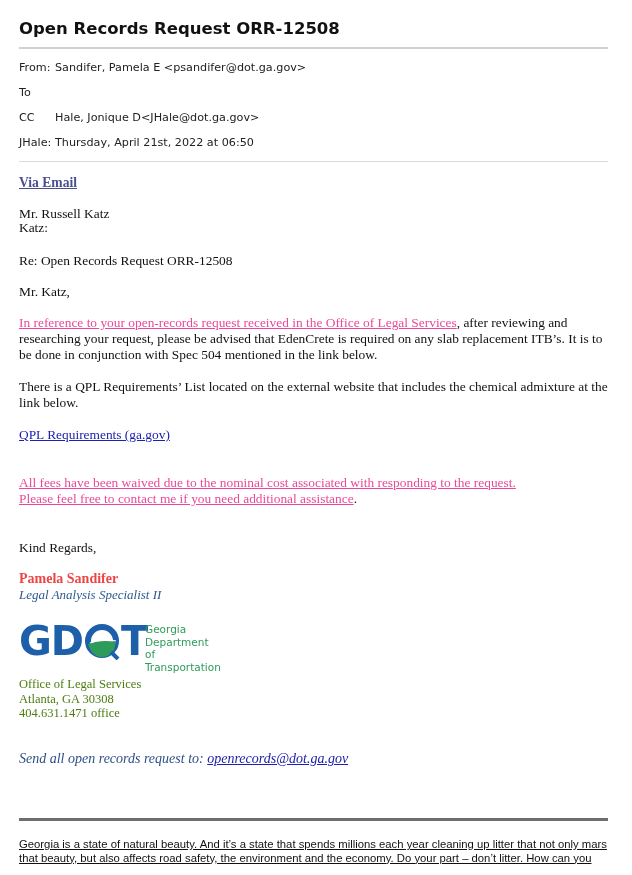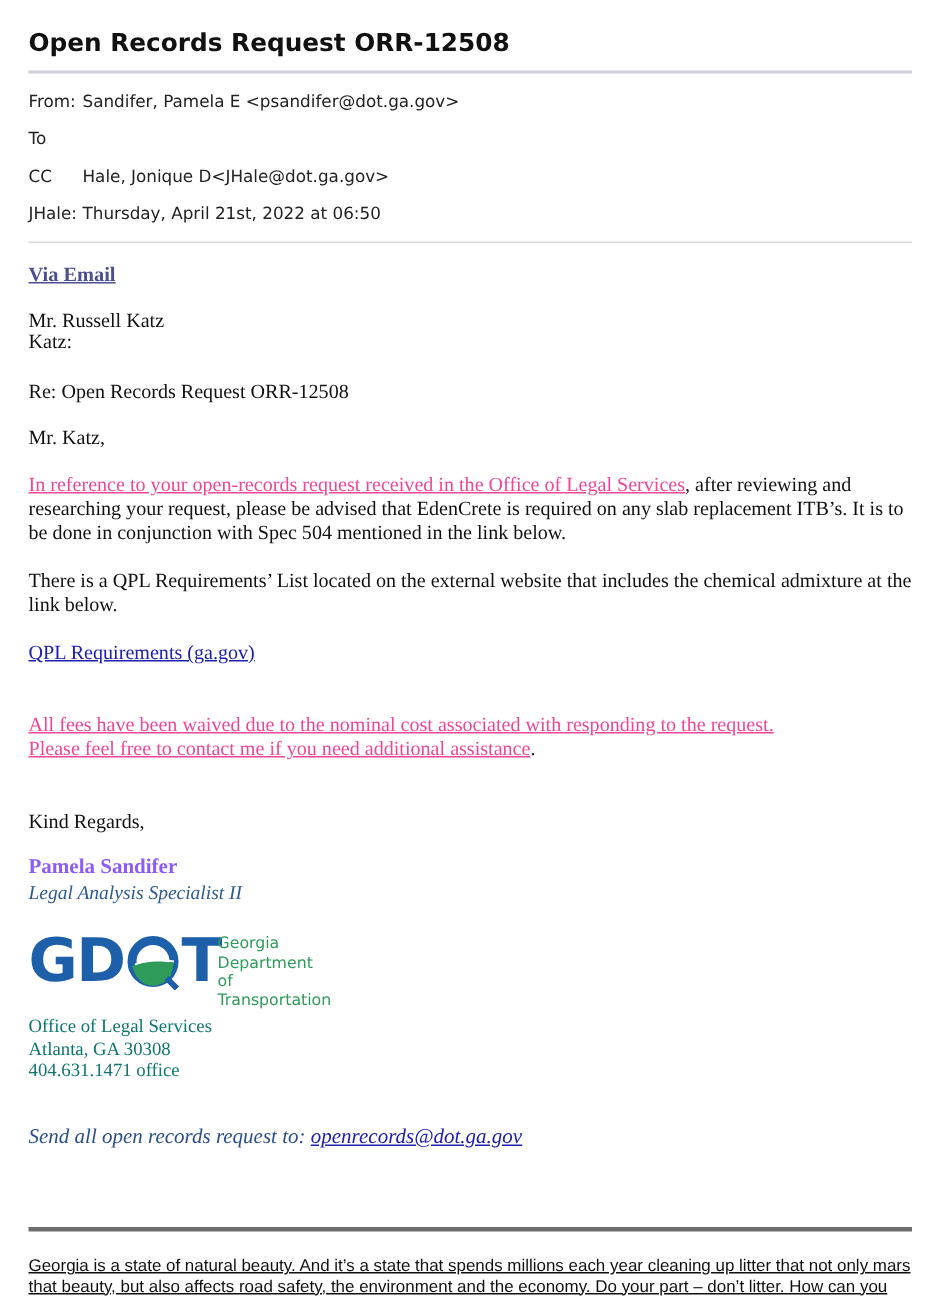--- a/index.html
+++ b/index.html
@@ -15,30 +15,30 @@
   .hdr .lbl { display: inline-block; }
   .hdr .val { display: inline-block; }
   .rule-mid { position: absolute; left: 19px; top: 161px; width: 589px; height: 1px; background: #d9d9de; }
 
   .serif { font-family: "Liberation Serif", serif; font-size: 13.4px; color: #111; line-height: 16px; }
   .blk { position: absolute; left: 19px; width: 592px; }
   a.lnk { color: #ec4899; }
   a.lnk-bright { color: #1e21ad; text-decoration: underline; }
   .via { font-weight: bold; color: #4a4f8e; text-decoration: underline; font-size: 13.6px; }
 
-  .sig-name { font-family: "Liberation Serif", serif; font-weight: bold; font-size: 14px; color: #8b5cf6; }
+  .sig-name { font-family: "Liberation Serif", serif; font-weight: bold; font-size: 14px; color: #ef4444; }
   .sig-title { font-family: "Liberation Serif", serif; font-style: italic; font-size: 13px; color: #2d5a8e; }
 
   .logo { position: absolute; left: 19px; top: 620px; width: 215px; height: 42px; }
   .logo-letters { position: absolute; left: 0; top: 0; height: 42px; display: flex; align-items: center; }
   .logo-letter { font-family: "DejaVu Sans", sans-serif; font-weight: bold; font-size: 40px; color: #1d5fa8; line-height: 42px; letter-spacing: -1px; }
   .logo-o { width: 38px; height: 38px; position: relative; margin: 0 0px; }
   .logo-text { position: absolute; left: 126px; top: 3px; font-family: "DejaVu Sans", sans-serif; font-size: 10.5px; line-height: 12.5px; color: #2e9b5a; }
 
-  .addr { font-family: "Liberation Serif", serif; font-size: 12.5px; color: #0f766e; line-height: 14.6px; }
+  .addr { font-family: "Liberation Serif", serif; font-size: 12.5px; color: #4d7c0f; line-height: 14.6px; }
   .send { font-family: "Liberation Serif", serif; font-style: italic; font-size: 14px; color: #2d4f88; }
   .send a { color: #1e21ad; text-decoration: underline; }
 
   .rule-bot { position: absolute; left: 19px; top: 818px; width: 589px; height: 3px; background: #6e6e6e; }
   .footer { position: absolute; left: 19px; top: 838px; width: 600px; font-family: "Liberation Sans", sans-serif; font-size: 11.3px; line-height: 13.5px; color: #111; text-decoration: underline; }
 </style>
 </head>
 <body>
 
 <div class="subject">Open Records Request ORR-12508</div>

